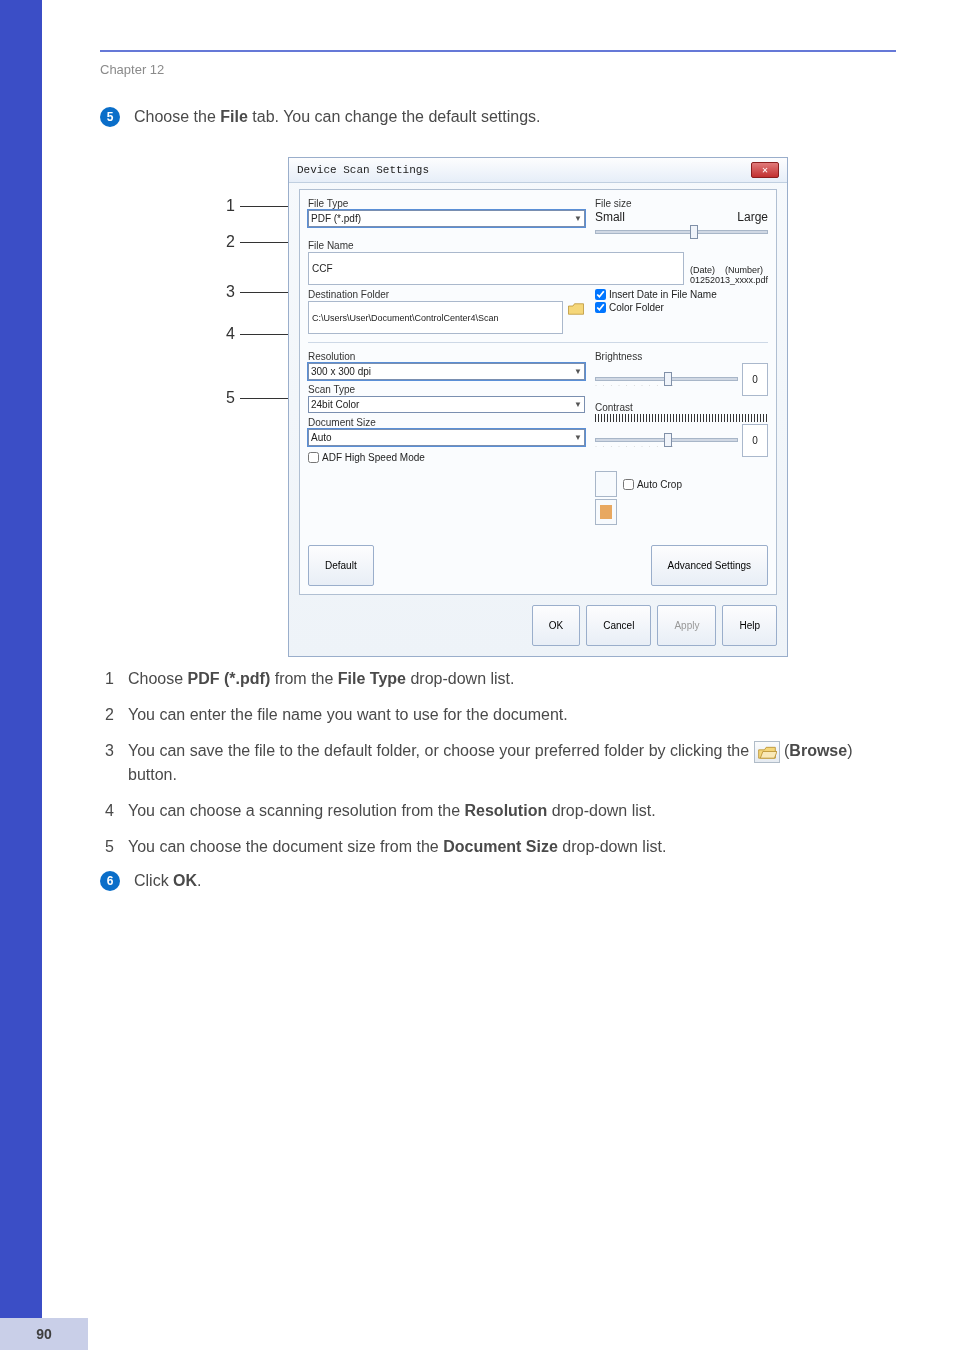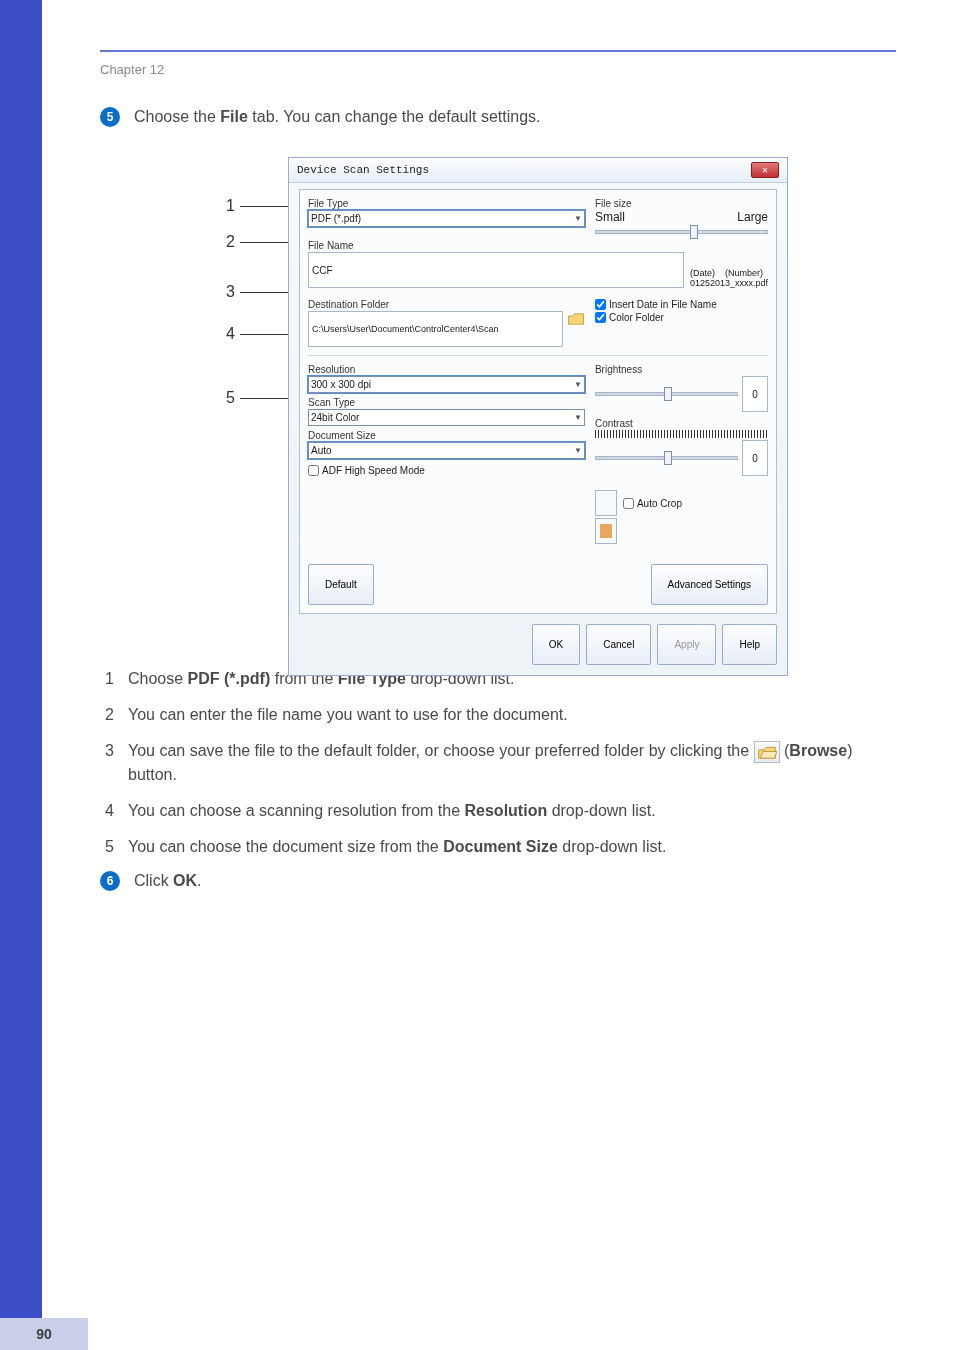--- a/index.html
+++ b/index.html
@@ -129,22 +129,22 @@
     display: flex;
     justify-content: space-between;
     align-items: center;
   }
   .dd.hl { outline: 1px solid #5a8fd6; }
   .dd-arrow { font-size: 8px; color: #555; }
   .txt-input {
     border: 1px solid #aab8cc;
     background: #fff;
     font-size: 10px;
-    padding: 17px 3px;
-    height: 19px;
+    padding: 1px 3px;
+    height: 33px;
     display: flex; align-items: center;
   }
   .slider-track {
     height: 4px; background: #d0d8e4; border: 1px solid #a8b6c8;
     position: relative; margin-top: 6px;
   }
   .slider-thumb {
     width: 8px; height: 14px; background: #f0f4fa;
     border: 1px solid #8090a8;
     position: absolute; top: -6px;
@@ -284,21 +284,21 @@
                 <div style="font-size:9px; text-align:left;">
                   <span>(Date)</span>
                   &nbsp;&nbsp;
                   <span>(Number)</span>
                   <div>01252013_xxxx.pdf</div>
                 </div>
               </div>
             </div>
           </div>
 
-          <div class="row" style="margin-top:11px">
+          <div class="row" style="margin-top:4px">
             <div class="col" style="flex:1.6">
               <span class="lbl">Destination Folder</span>
               <div style="display:flex; gap:4px">
                 <div class="txt-input" style="flex:1; font-size:9px">C:\Users\User\Document\ControlCenter4\Scan</div>
                 <span class="browse-icn">
                   <svg viewBox="0 0 24 20">
                       <path d="M2 6 L8 6 L10 3 L22 3 L22 17 L2 17 Z" fill="#f5d77a" stroke="#b89030"></path>
                     </svg>
                 </span>
               </div>

